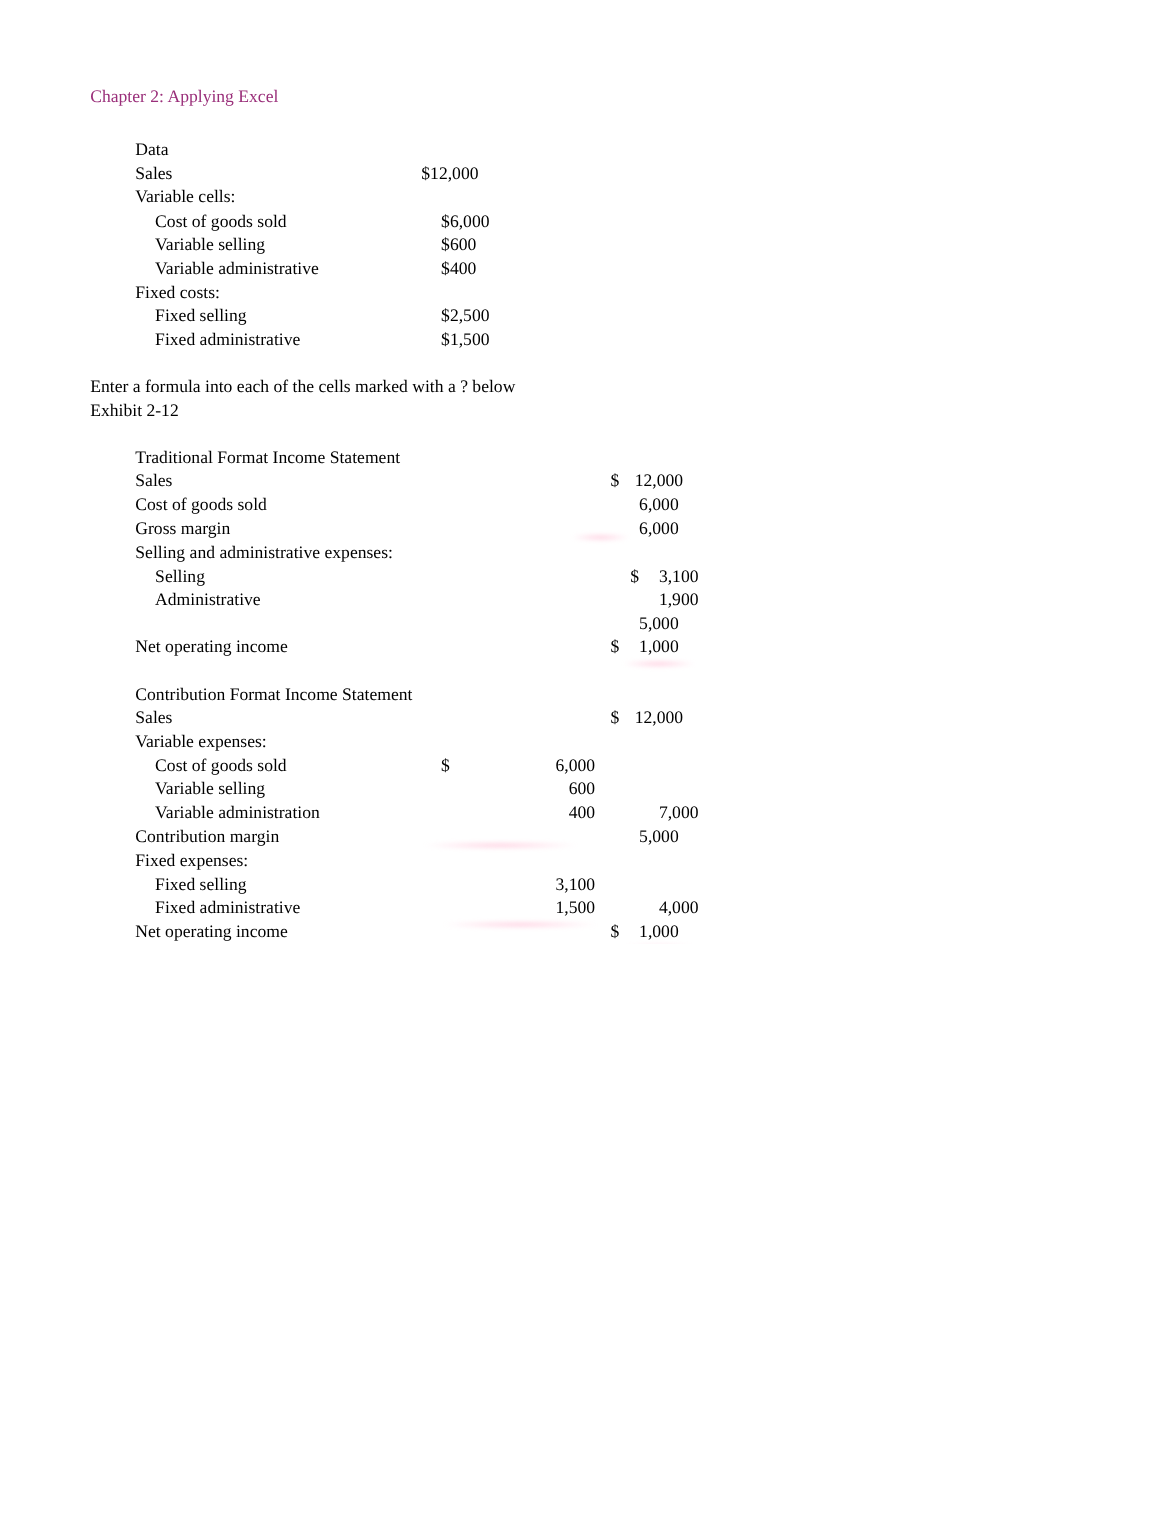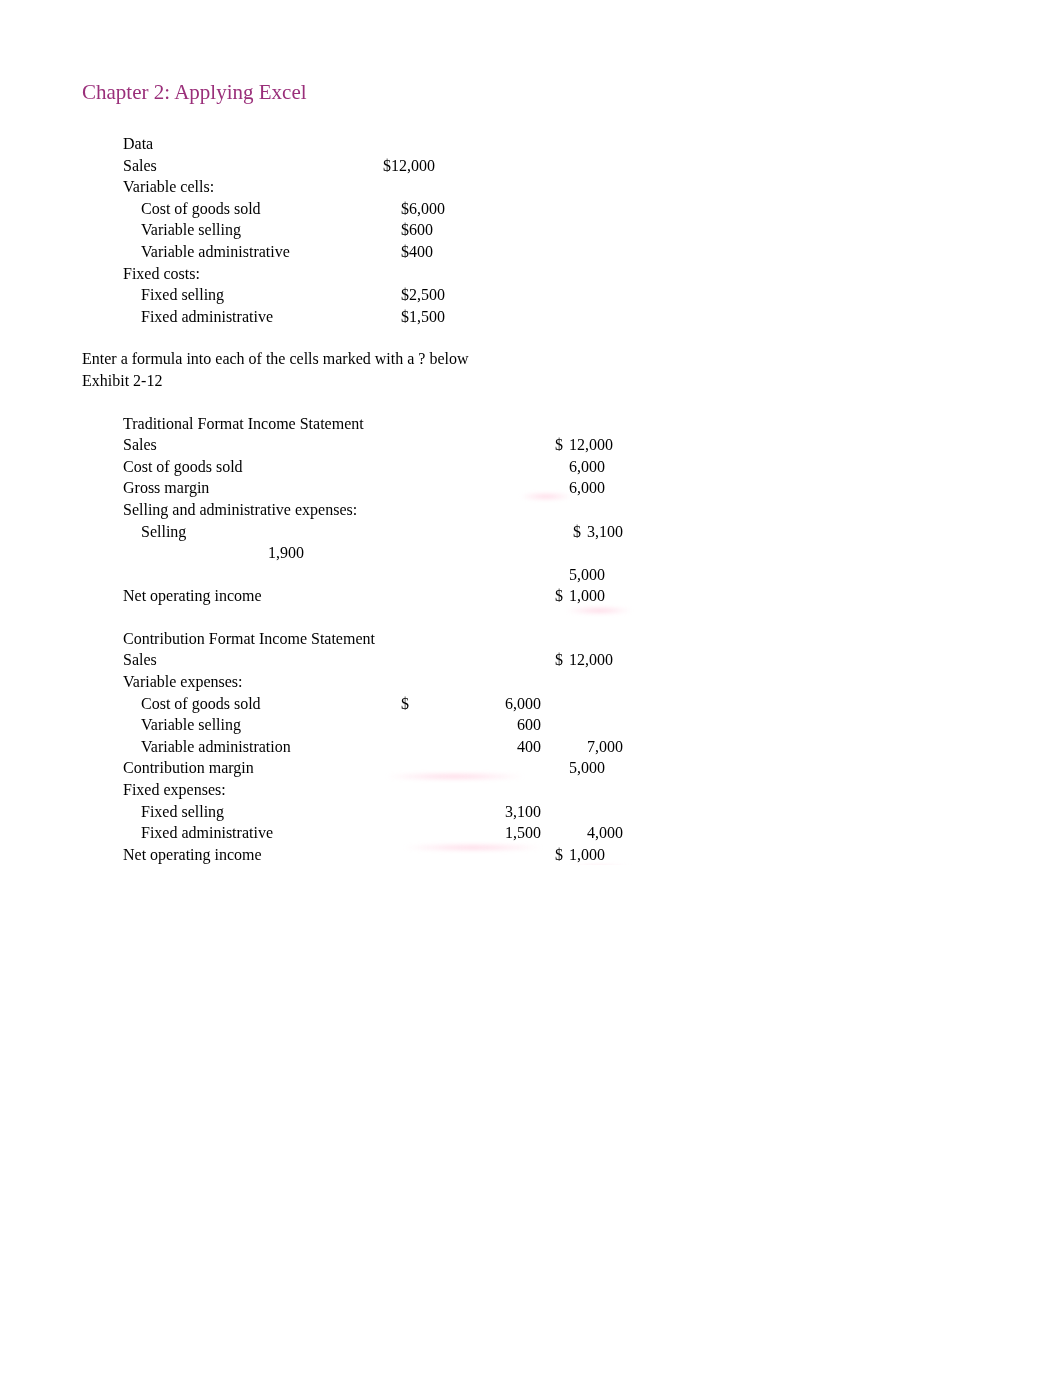--- a/index.html
+++ b/index.html
@@ -10,38 +10,38 @@
     font-size: 16px;
     color: #000;
     width: 1062px;
   }
   .page {
     padding: 80px 0 0 82px;
     width: 640px;
   }
   .title {
     color: #9a2f7a;
-    font-size: 21px;
+    font-size: 16px;
     margin-bottom: 28px;
   }
   .row {
     display: flex;
     align-items: baseline;
     line-height: 1.35;
     min-height: 21px;
   }
   .label {
     flex: 0 0 260px;
     margin-left: 41px;
   }
   .indent1 { padding-left: 18px; }
   .col-a-cur { flex: 0 0 30px; text-align: left; }
   .col-a-num { flex: 0 0 110px; text-align: right; }
   .col-b-cur { flex: 0 0 40px; text-align: right; padding-right: 6px; }
-  .col-b-num { flex: 0 0 60px; text-align: left; }
+  .col-b-num { flex: 0 0 60px; text-align: center; }
   .gap { height: 21px; }
   .data-col-num { flex: 0 0 140px; text-align: left; }
   .blur-pink {
     position: relative;
   }
   .blur-pink::after {
     content: "";
     position: absolute;
     left: -4px; right: -4px; bottom: -7px;
     height: 7px;
@@ -133,20 +133,21 @@
       <div class="label" style="flex-basis:400px">Selling and administrative expenses:</div>
     </div>
   <div class="row">
     <div class="label indent1">Selling</div>
     <div class="col-a-cur"></div>
       <div class="col-a-num"></div>
     <div class="col-b-cur">$</div>
     <div class="col-b-num">3,100</div>
   </div>
   <div class="row">
+    <div class="label indent1">Administrative</div>
     <div class="col-a-cur"></div>
       <div class="col-a-num"></div>
     <div class="col-b-cur"></div>
     <div class="col-b-num">1,900</div>
   </div>
   <div class="row">
     <div class="label"></div>
     <div class="col-a-cur"></div>
       <div class="col-a-num"></div>
     <div class="col-b-cur"></div>

